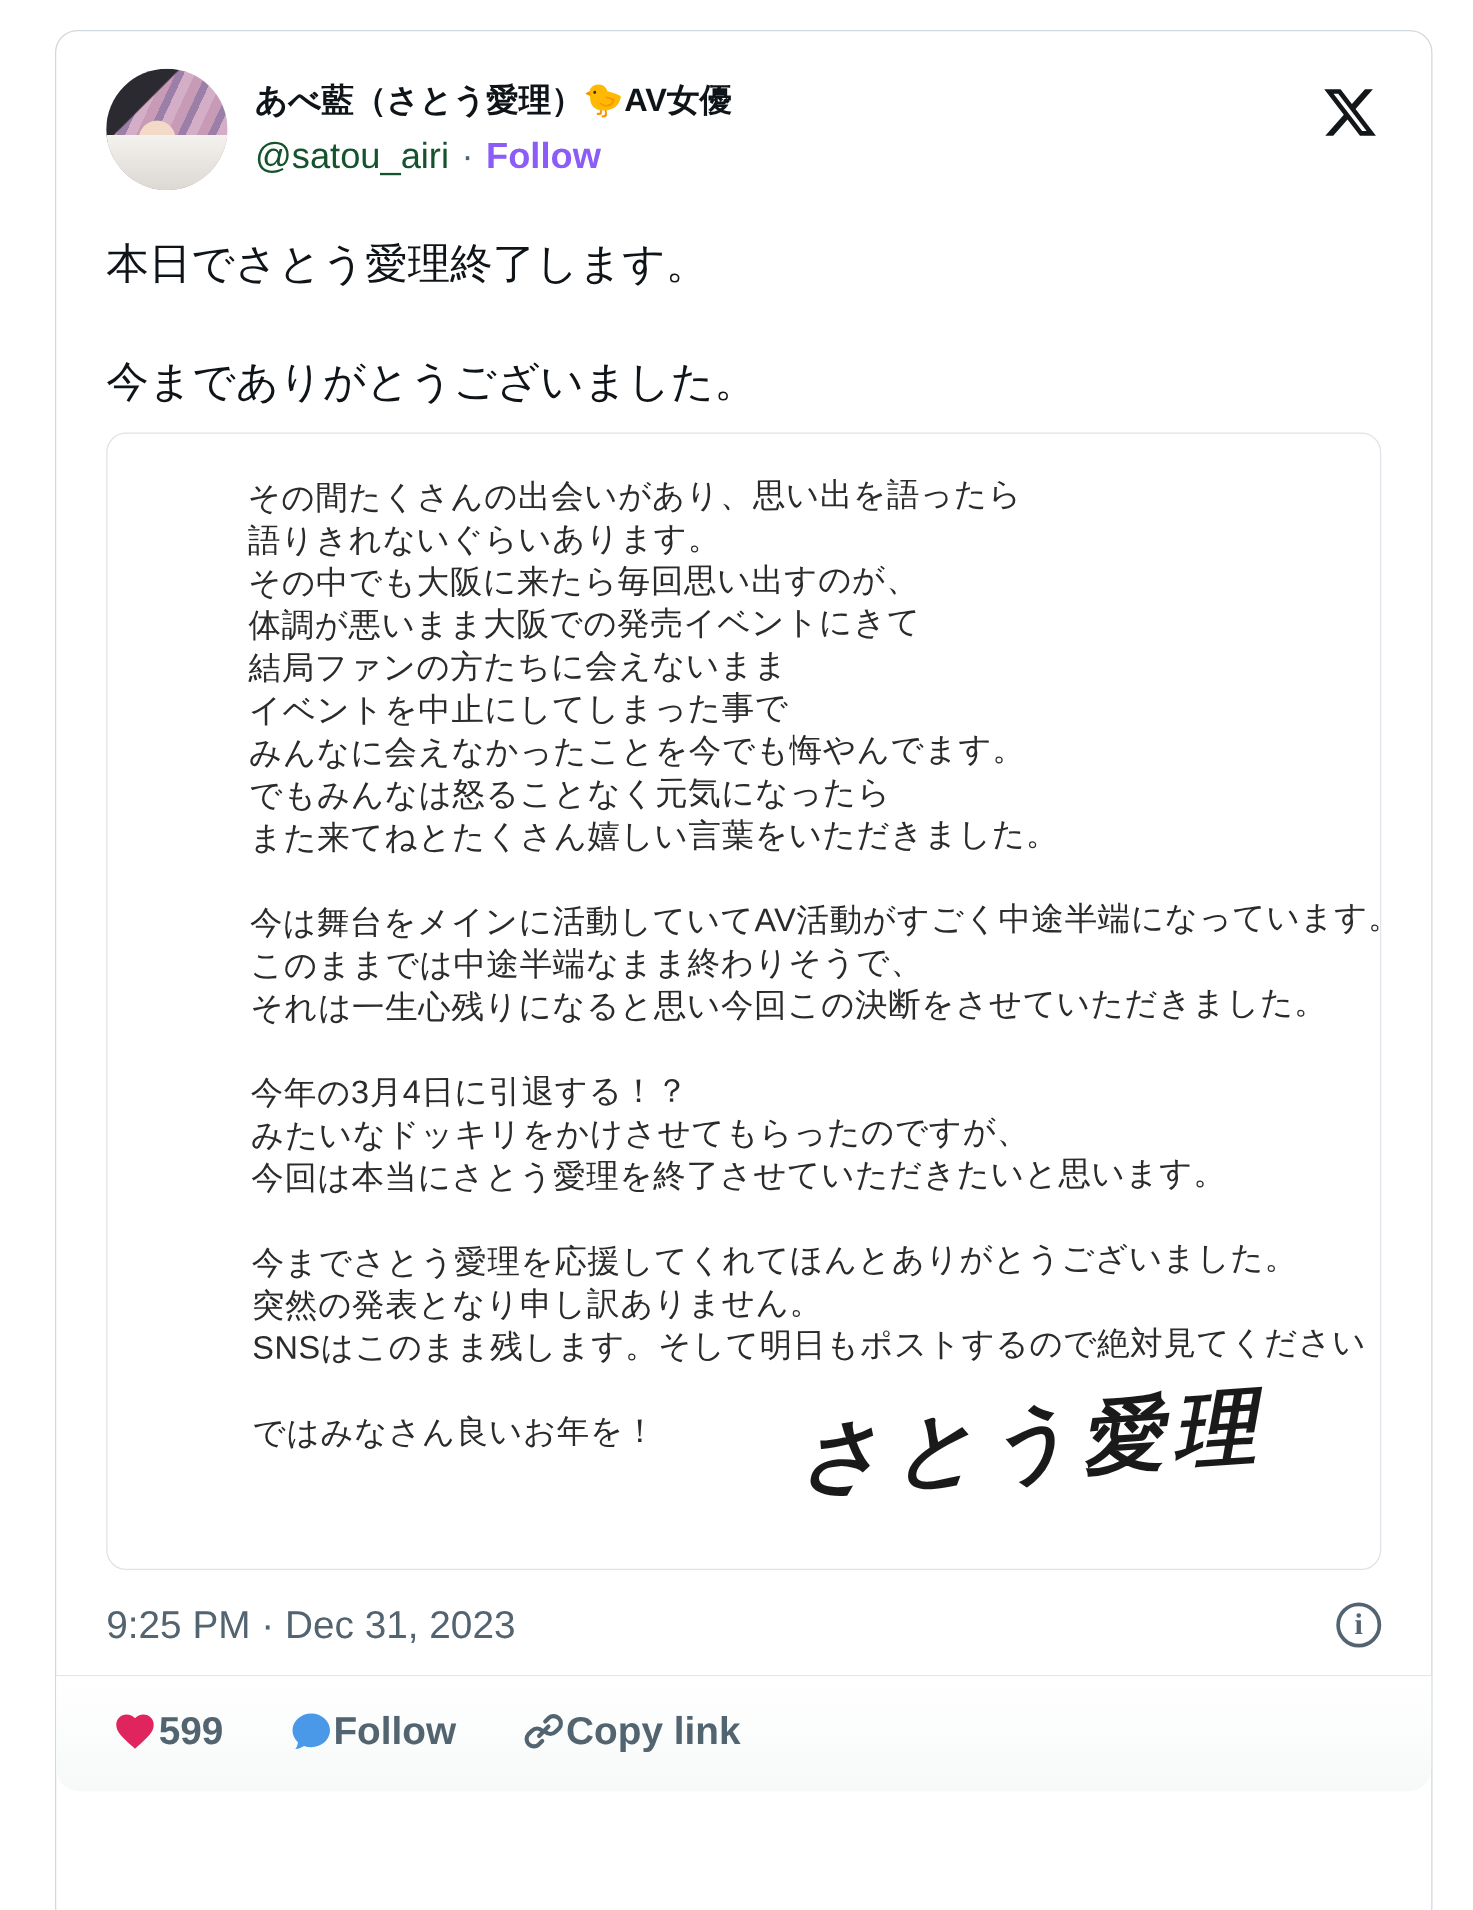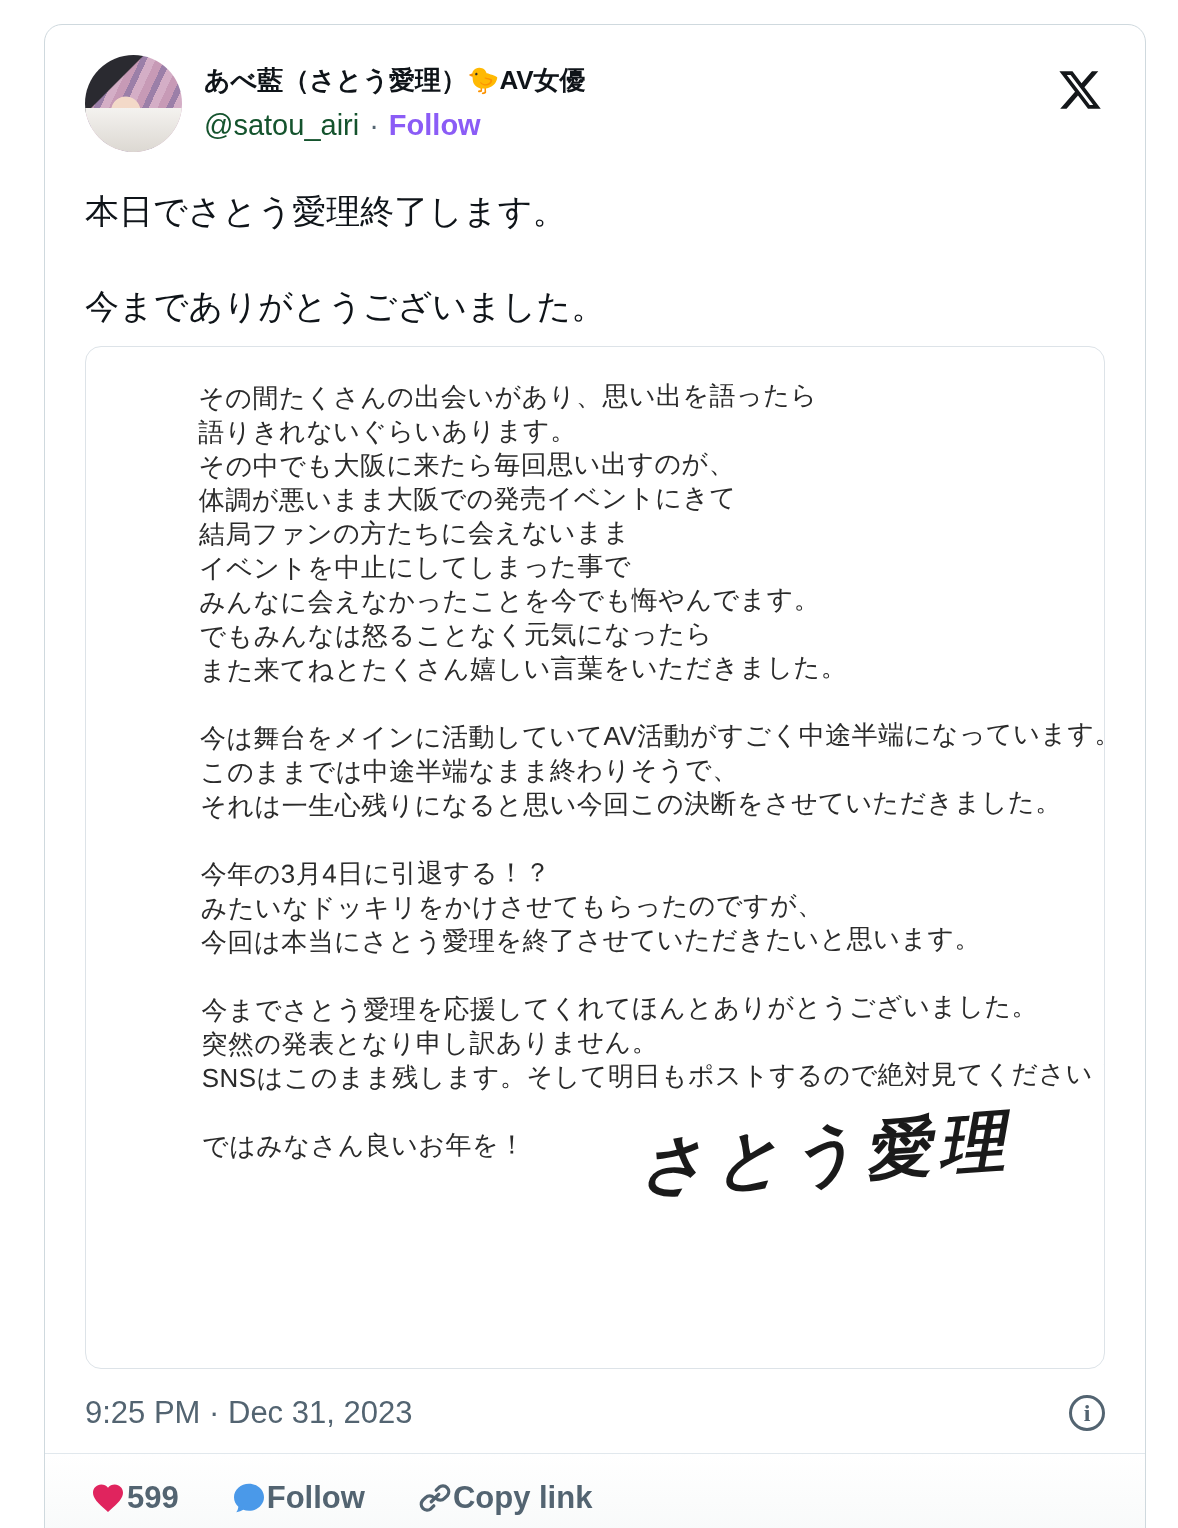--- a/index.html
+++ b/index.html
@@ -58,21 +58,21 @@
   .x-logo svg { width: 100%; height: 100%; fill: #14171a; }
 
   
   .tweet-text { margin-top: 36px; font-size: 34px; line-height: 1.38; color: #0f1419; }
   .tweet-text p + p { margin-top: 48px; }
 
   
   .letter-image {
     margin-top: 16px;
     width: 1020px;
-    height: 1023px;
+    height: 910px;
     border: 1px solid #dde3e8;
     border-radius: 16px;
     background: #ffffff;
     position: relative;
     overflow: hidden;
     cursor: pointer;
   }
   .letter-content {
     padding: 32px 40px 0 114px;
     transform: rotate(-0.3deg);

